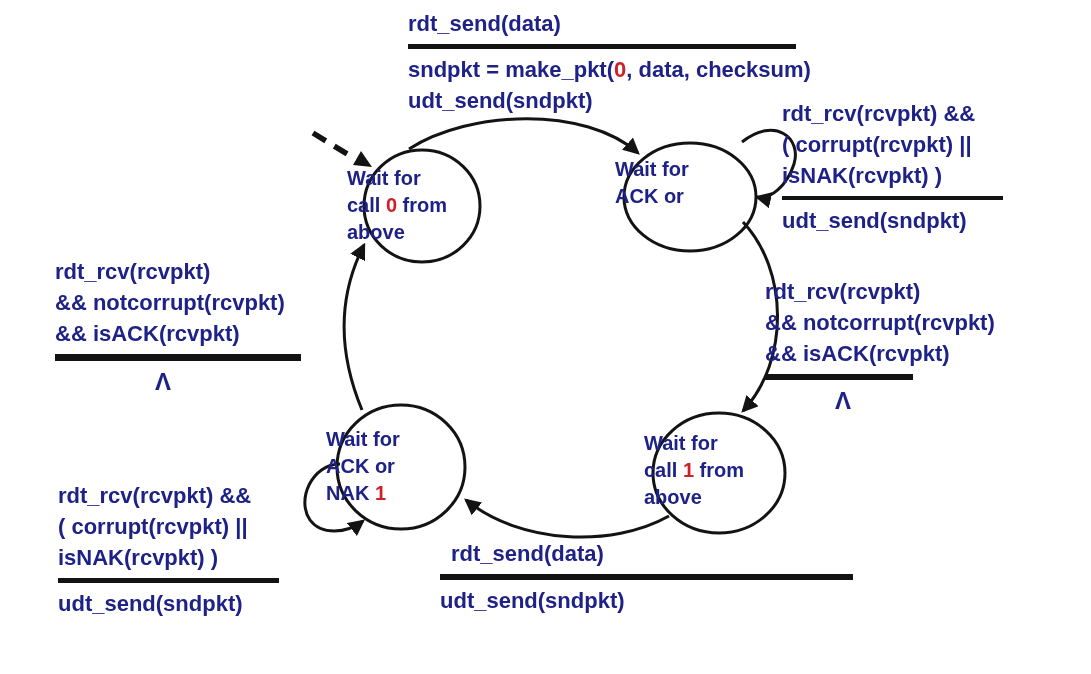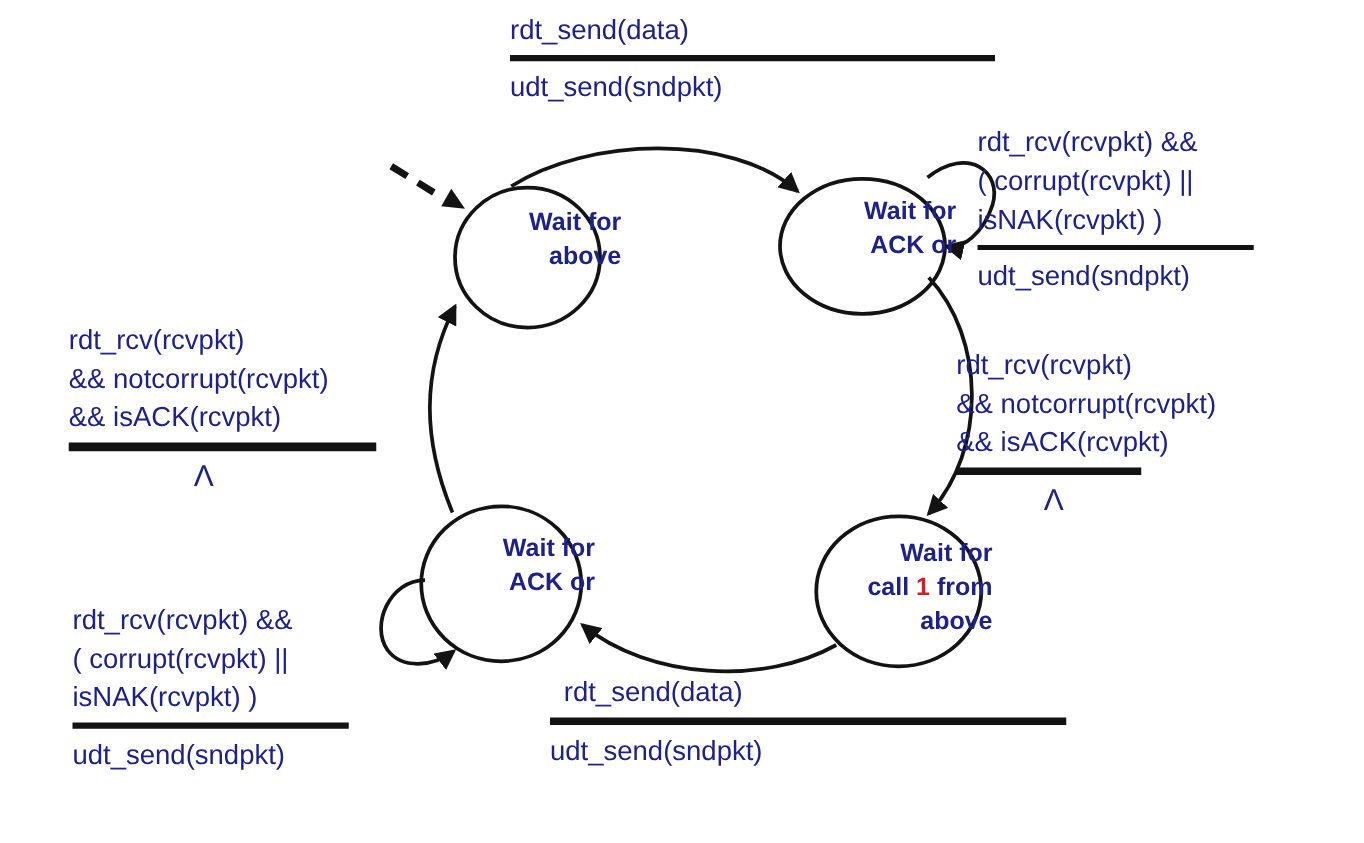--- a/index.html
+++ b/index.html
@@ -10,25 +10,25 @@
   }
   *{margin:0;padding:0;box-sizing:border-box;}
   html,body{width:1091px;height:674px;background:var(--background);overflow:hidden;position:relative;
     font-family:"Liberation Sans",sans-serif;}
   .stage{position:absolute;left:0;top:0;width:1091px;height:674px;}
   svg.diagram{position:absolute;left:0;top:0;}
   svg .node{fill:#ffffff;stroke:var(--stroke-black);stroke-width:3;}
   svg .edge{fill:none;stroke:var(--stroke-black);stroke-width:3;}
   svg .edge-dashed{fill:none;stroke:var(--stroke-black);stroke-width:5.5;stroke-dasharray:15 10;}
   svg .head{fill:var(--stroke-black);}
-  .lbl{position:absolute;font-size:22px;font-weight:normal;color:var(--text-navy);
+  .lbl{position:absolute;font-size:22px;font-weight:bold;color:var(--text-navy);
        line-height:31px;white-space:nowrap;}
   .lbl .bar{background:var(--stroke-black);margin:5px 0;}
   .red{color:var(--digit-red);}
-  .state-label{position:absolute;width:150px;text-align:right;font-size:20px;font-weight:bold;
+  .state-label{position:absolute;width:150px;text-align:left;font-size:20px;font-weight:bold;
        color:var(--text-navy);line-height:27px;}
   .lambda-line{font-size:24px;}
 </style>
 </head>
 <body>
 
 <div class="stage">
 
   <svg class="diagram" width="1091" height="674" viewBox="0 0 1091 674">
     <defs>
@@ -49,42 +49,45 @@
 
     <path class="edge" d="M 742 142 C 775 116, 802 138, 794 164 C 787 186, 770 200, 757 197" marker-end="url(#arr)"></path>
     <path class="edge" d="M 340 464 C 312 464, 296 500, 310 520 C 321 535, 346 534, 363 521" marker-end="url(#arr)"></path>
 
     <path class="edge-dashed" d="M 313 133 L 352 157"></path>
     <polygon class="head" points="372,167 353,165 361,151"></polygon>
   </svg>
 
   <div class="state-label" style="left:347px;top:165px;">
     <div><span>Wait for</span></div>
+    <div><span>call </span><span class="red">0</span><span> from</span></div>
     <div><span>above</span></div>
   </div>
 
   <div class="state-label" style="left:615px;top:156px;">
     <div><span>Wait for</span></div>
     <div><span>ACK or</span></div>
   </div>
 
   <div class="state-label" style="left:644px;top:430px;">
     <div><span>Wait for</span></div>
     <div><span>call </span><span class="red">1</span><span> from</span></div>
     <div><span>above</span></div>
   </div>
 
   <div class="state-label" style="left:326px;top:426px;">
     <div><span>Wait for</span></div>
     <div><span>ACK or</span></div>
+    <div><span>NAK </span><span class="red">1</span></div>
   </div>
 
   <div class="lbl" style="left:408px;top:8px;">
     <div><span>rdt_send(data)</span></div>
     <div class="bar" style="width:388px;height:5px;"></div>
+    <div><span>sndpkt = make_pkt(</span><span class="red">0</span><span>, data, checksum)</span></div>
     <div><span>udt_send(sndpkt)</span></div>
   </div>
 
   <div class="lbl" style="left:782px;top:98px;">
     <div><span>rdt_rcv(rcvpkt) &amp;&amp;</span></div>
     <div><span>( corrupt(rcvpkt) ||</span></div>
     <div><span>isNAK(rcvpkt) )</span></div>
     <div class="bar" style="width:221px;height:4px;"></div>
     <div><span>udt_send(sndpkt)</span></div>
   </div>

